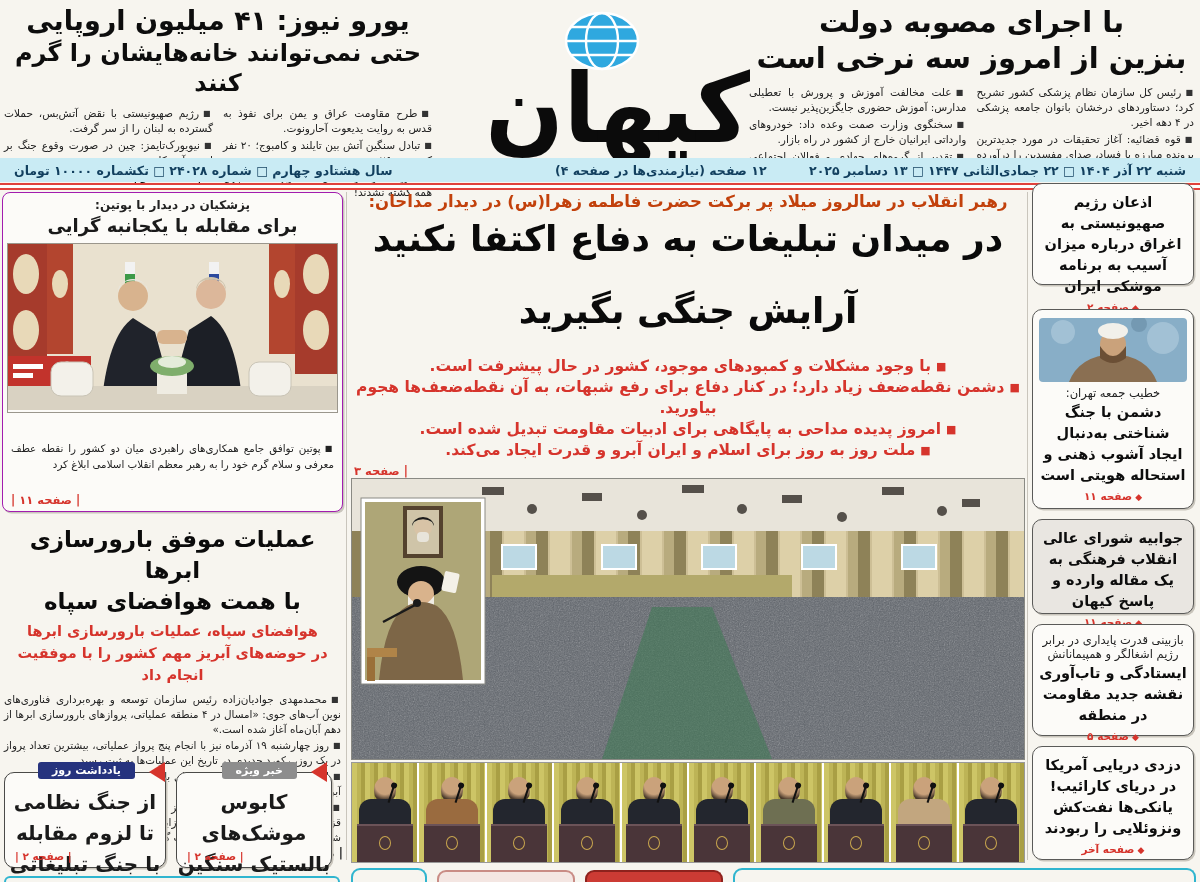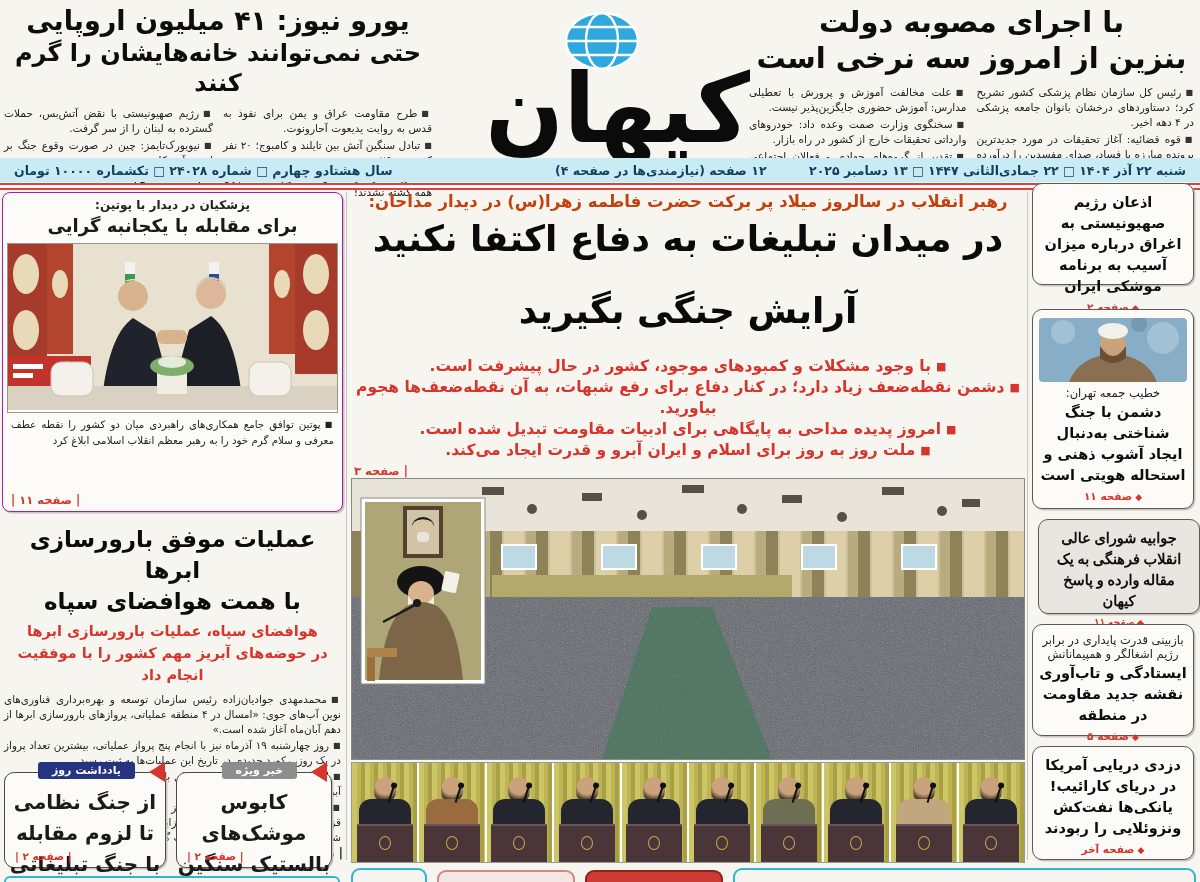--- a/index.html
+++ b/index.html
@@ -61,21 +61,21 @@
   .sbox-page::before{content:"◆ ";font-size:9px;}
   .sphoto{width:100%;height:64px;border-radius:4px;overflow:hidden;margin-bottom:4px;}
 
   
   .lbox{
     background:#fcfbf8;border:1px solid #a21caf;border-radius:8px;
     box-sizing:border-box;box-shadow:1.5px 1.5px 0 #c9c5bc;
   }
   .putin-kicker{font-size:12px;font-weight:bold;text-align:center;color:#222;padding-top:5px;}
   .putin-hl{font-size:16px;font-weight:bold;text-align:center;line-height:1.5;letter-spacing:-0.4px;}
-  .putin-cap{font-size:10.3px;line-height:14.5px;color:#222;text-align:justify;padding:4px 8px 0;}
+  .putin-cap{font-size:10.3px;line-height:14.5px;color:#222;text-align:justify;padding:4px 8px 0;margin-top:24px;}
   .putin-cap::before{content:"■";font-size:8px;margin-left:4px;vertical-align:1px;}
 
   .cloud-hl{font-size:23px;font-weight:bold;text-align:center;line-height:1.35;color:#0b0b0b;letter-spacing:-0.5px;}
   .cloud-sub{font-size:14.5px;font-weight:bold;text-align:center;line-height:1.5;color:#d6342c;margin-top:4px;}
   .cloud-bullets li{
     list-style:none;font-size:10.4px;line-height:15px;color:#222;text-align:justify;margin-bottom:1px;
   }
   .cloud-bullets li::before{content:"■";font-size:8px;color:#333;margin-left:4px;vertical-align:1px;}
 
   .notebox{
@@ -131,21 +131,21 @@
   <div class="abs" style="top:4px;right:6px;width:445px;">
     <div class="mast-story-hl" style="font-size:29px;">با اجرای مصوبه دولت</div>
     <div class="mast-story-hl" style="font-size:29px;">بنزین از امروز سه نرخی است</div>
     <div class="mast-bullets">
       <ul class="mast-col" style="margin:0;padding:0;">
         <li>رئیس کل سازمان نظام پزشکی کشور تشریح کرد؛ دستاوردهای درخشان بانوان جامعه پزشکی در ۴ دهه اخیر.</li>
         <li>قوه قضائیه: آغاز تحقیقات در مورد جدیدترین پرونده مبارزه با فساد، صدای مفسدین را درآورده است.</li>
       </ul>
       <ul class="mast-col" style="margin:0;padding:0;">
         <li>علت مخالفت آموزش و پرورش با تعطیلی مدارس: آموزش حضوری جایگزین‌پذیر نیست.</li>
-        <li>سخنگوی وزارت صمت وعده داد: خودروهای وارداتی تحقیقات خارج از کشور در راه بازار.</li>
+        <li>سخنگوی وزارت صمت وعده داد: خودروهای وارداتی ایرانیان خارج از کشور در راه بازار.</li>
         <li><span>تقدیر از گروه‌های جهادی و فعالان اجتماعی همکار با «بنیاد برکت»</span>
           <span class="pages-ref">| صفحات ۴ و ۱۰</span></li>
       </ul>
     </div>
   </div>
 
   <div class="abs" style="top:8px;left:445px;width:315px;height:148px;">
     <svg class="abs" style="left:118px;top:2px;" width="78" height="62" viewBox="0 0 78 62">
       <ellipse cx="39" cy="31" rx="36" ry="28" fill="#2fa8df"></ellipse>
       <ellipse cx="39" cy="31" rx="36" ry="28" fill="none" stroke="#ffffff" stroke-width="2.4"></ellipse>
@@ -362,21 +362,21 @@
       <circle cx="74" cy="26" r="13" fill="#caa27b"></circle>
       <path d="M61 28 q13 20 26 0 l0 12 q-13 10 -26 0 z" fill="#6b4f35"></path>
       <ellipse cx="74" cy="13" rx="15" ry="8" fill="#f2f0ea"></ellipse>
     </svg>
   </div>
   <div class="sbox-kicker">خطیب جمعه تهران:</div>
   <div class="sbox-title">دشمن با جنگ شناختی به‌دنبال ایجاد آشوب ذهنی و استحاله هویتی است</div>
   <div class="sbox-page">صفحه ۱۱</div>
 </div>
 
-<div class="abs sbox gray" style="top:519px;right:0;width:162px;height:95px;font-family:Liberation Serif, serif;">
+<div class="abs sbox gray" style="top:519px;right:6px;width:162px;height:95px;">
   <div class="sbox-title">جوابیه شورای عالی انقلاب فرهنگی به یک مقاله وارده و پاسخ کیهان</div>
   <div class="sbox-page">صفحه ۱۱</div>
 </div>
 
 <div class="abs sbox" style="top:624px;right:6px;width:162px;height:112px;">
   <div class="sbox-kicker">بازبینی قدرت پایداری در برابر رژیم اشغالگر و همپیمانانش</div>
   <div class="sbox-title">ایستادگی و تاب‌آوری نقشه جدید مقاومت در منطقه</div>
   <div class="sbox-page">صفحه ۵</div>
 </div>
 

